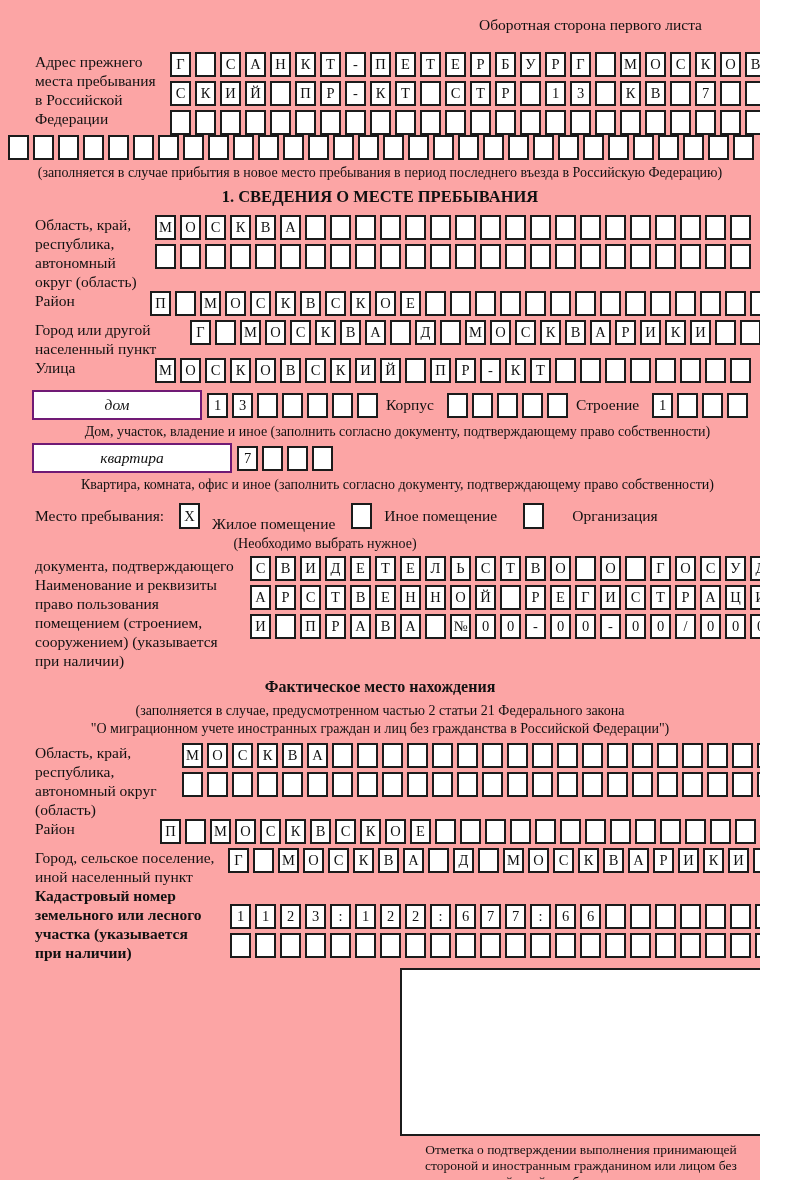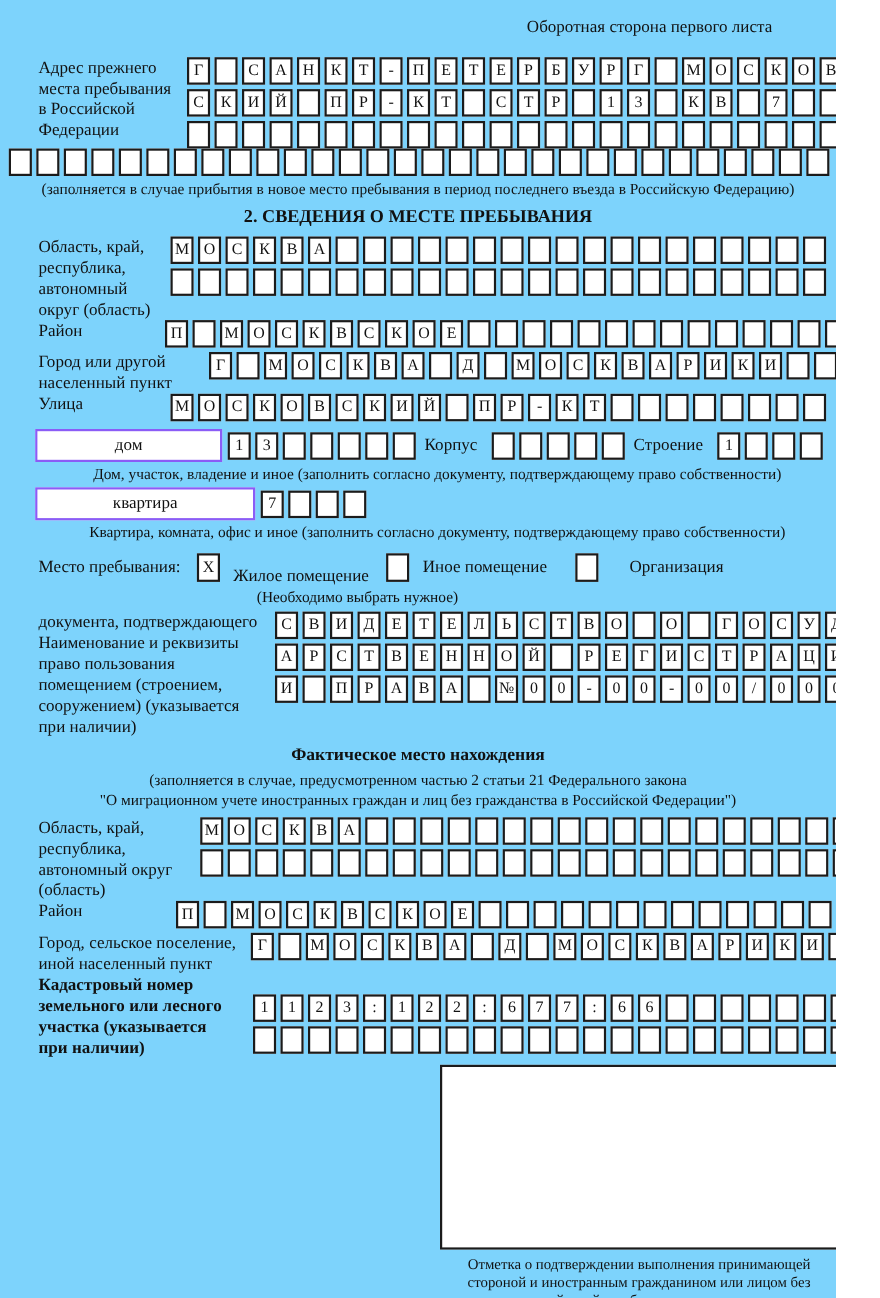--- a/index.html
+++ b/index.html
@@ -1,17 +1,17 @@
 <!DOCTYPE html>
 <html><head>
 <meta charset="utf-8">
 <style>
   html,body { margin:0; padding:0; background:#fff; }
   body { font-family:"Liberation Serif","DejaVu Serif",serif; color:#111; }
-  .page { width:760px; height:1180px; position:relative; overflow:hidden; background:#7dd3fc; }
+  .page { width:760px; height:1180px; position:relative; overflow:hidden; background:#fca5a5; }
 
   .header-note { text-align:right; padding:16px 58px 0 0; font-size:15.5px; }
 
   .flex { display:flex; align-items:flex-start; }
   .ml35 { margin-left:35px; }
   .flabel { font-size:15.5px; line-height:19px; flex:0 0 auto; }
   .w135{width:135px;} .w120{width:120px;} .w115{width:115px;} .w155{width:155px;}
   .w215{width:215px;} .w147{width:147px;} .w125{width:125px;} .w193{width:193px;} .w195{width:195px;font-weight:bold;}
 
   .cells { display:flex; gap:4px; margin-bottom:4px; }
@@ -19,22 +19,22 @@
           border:2px solid #1b1b1b; display:flex; align-items:center; justify-content:center;
           font-size:14.5px; line-height:1; background:#fff; }
   .rows .cells:last-child { margin-bottom:0; }
 
   .fullrow { margin:0 0 4px 8px; }
   .note { font-size:14px; text-align:center; margin:0 0 2px 0; line-height:17px; }
   .note-left { font-size:14px; text-align:center; margin:1px 0 3px 35px; line-height:17px; }
   .sec-title { font-size:16.5px; font-weight:bold; text-align:center; margin:6px 0 8px 0; }
   .prev-block { margin-top:18px; }
 
-  .labelbox { box-sizing:border-box; border:2px solid #8b5cf6; height:30px;
-              display:flex; align-items:center; justify-content:center; font-size:15.5px; background:#fff; }
+  .labelbox { box-sizing:border-box; border:2px solid #701a75; height:30px;
+              display:flex; align-items:center; justify-content:center; font-size:15.5px; background:#fff;font-style:italic; }
   .house-row, .apt-row { display:flex; align-items:center; margin-left:32px; margin-top:3px; margin-bottom:3px; }
   .house-row .cells, .apt-row .cells { margin-bottom:0; margin-left:5px; }
   .inline-label { font-size:15.5px; margin:0 8px; white-space:nowrap; }
   .dom-box { width:170px; }
   .kv-box { width:200px; }
 
   .stay-row { display:flex; align-items:center; margin:6px 0 2px 35px; font-size:15.5px; }
   .stay-row .cells { margin-bottom:0; }
   .stay-row .cell { height:26px; }
   .opt-label { white-space:nowrap;font-family:Liberation Serif, serif; }
@@ -170,21 +170,21 @@
       <span class="cell"></span>
       <span class="cell"></span>
       <span class="cell"></span>
       <span class="cell"></span>
       <span class="cell"></span>
       <span class="cell"></span>
       <span class="cell"></span>
     </div>
   <div class="note">(заполняется в случае прибытия в новое место пребывания в период последнего въезда в Российскую Федерацию)</div>
 
-  <div class="sec-title">2. СВЕДЕНИЯ О МЕСТЕ ПРЕБЫВАНИЯ</div>
+  <div class="sec-title">1. СВЕДЕНИЯ О МЕСТЕ ПРЕБЫВАНИЯ</div>
 
   <div class="flex ml35">
     <div class="flabel w120">
       <div>Область, край,</div>
       <div>республика,</div>
       <div>автономный</div>
       <div>округ (область)</div>
     </div>
     <div class="rows">
       <div class="cells">

